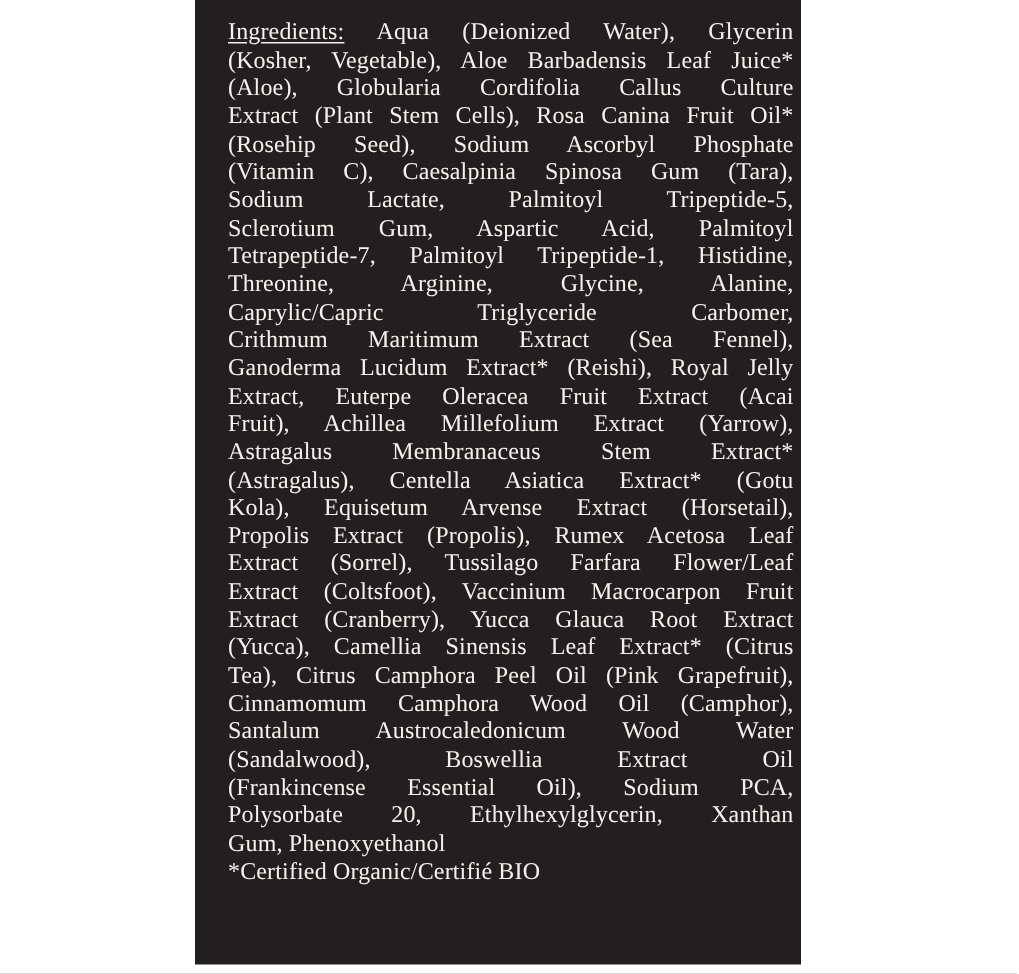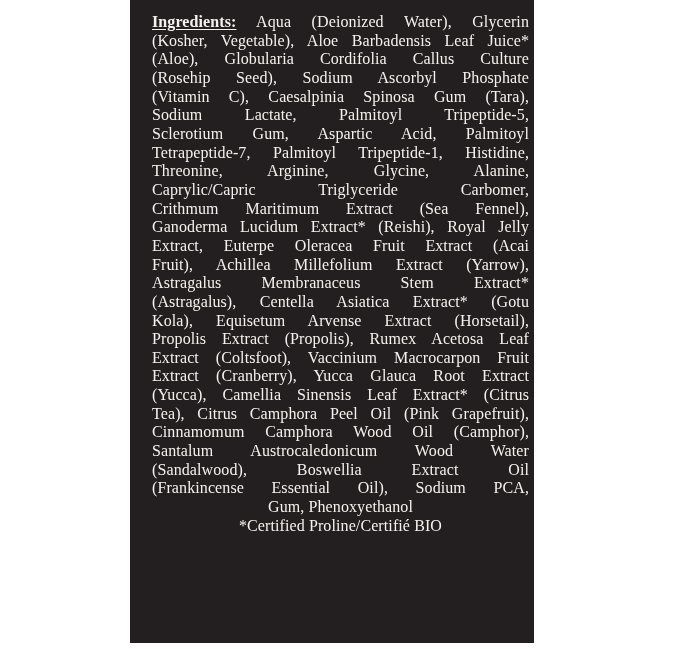--- a/index.html
+++ b/index.html
@@ -23,66 +23,68 @@
     height: 643px;
     background: #231f20;
     color: #f5f2ee;
     box-sizing: border-box;
     padding: 13px 5px 0 22px;
     font-size: 16px;
     line-height: 18.65px;
     letter-spacing: 0.1px;
   }
   .line {
-    text-align: center;
+    text-align: left;
   }
   .just {
     text-align: justify;
     text-align-last: justify;
   }
   .heading {
     text-decoration: underline;
     text-underline-offset: 2px;
-    font-weight: bold;
   }
 </style>
 </head>
 <body>
 
 <div class="page" style="background: rgb(255, 255, 255);">
   <section class="label-panel" style="background: rgb(35, 31, 32); color: rgb(245, 242, 238);">
 
     <div class="line just">
       <span class="heading">Ingredients:</span>
       <span>Aqua (Deionized Water), Glycerin</span>
     </div>
 
     <div class="line just">(Kosher, Vegetable), Aloe Barbadensis Leaf Juice*</div>
     <div class="line just">(Aloe), Globularia Cordifolia Callus Culture</div>
+    <div class="line just">Extract (Plant Stem Cells), Rosa Canina Fruit Oil*</div>
     <div class="line just">(Rosehip Seed), Sodium Ascorbyl Phosphate</div>
     <div class="line just">(Vitamin C), Caesalpinia Spinosa Gum (Tara),</div>
     <div class="line just">Sodium Lactate, Palmitoyl Tripeptide-5,</div>
     <div class="line just">Sclerotium Gum, Aspartic Acid, Palmitoyl</div>
     <div class="line just">Tetrapeptide-7, Palmitoyl Tripeptide-1, Histidine,</div>
     <div class="line just">Threonine, Arginine, Glycine, Alanine,</div>
     <div class="line just">Caprylic/Capric Triglyceride Carbomer,</div>
     <div class="line just">Crithmum Maritimum Extract (Sea Fennel),</div>
     <div class="line just">Ganoderma Lucidum Extract* (Reishi), Royal Jelly</div>
     <div class="line just">Extract, Euterpe Oleracea Fruit Extract (Acai</div>
     <div class="line just">Fruit), Achillea Millefolium Extract (Yarrow),</div>
     <div class="line just">Astragalus Membranaceus Stem Extract*</div>
     <div class="line just">(Astragalus), Centella Asiatica Extract* (Gotu</div>
     <div class="line just">Kola), Equisetum Arvense Extract (Horsetail),</div>
     <div class="line just">Propolis Extract (Propolis), Rumex Acetosa Leaf</div>
+    <div class="line just">Extract (Sorrel), Tussilago Farfara Flower/Leaf</div>
     <div class="line just">Extract (Coltsfoot), Vaccinium Macrocarpon Fruit</div>
     <div class="line just">Extract (Cranberry), Yucca Glauca Root Extract</div>
     <div class="line just">(Yucca), Camellia Sinensis Leaf Extract* (Citrus</div>
     <div class="line just">Tea), Citrus Camphora Peel Oil (Pink Grapefruit),</div>
     <div class="line just">Cinnamomum Camphora Wood Oil (Camphor),</div>
     <div class="line just">Santalum Austrocaledonicum Wood Water</div>
     <div class="line just">(Sandalwood), Boswellia Extract Oil</div>
     <div class="line just">(Frankincense Essential Oil), Sodium PCA,</div>
+    <div class="line just">Polysorbate 20, Ethylhexylglycerin, Xanthan</div>
 
     <div class="line">Gum, Phenoxyethanol</div>
-    <div class="line">*Certified Proline/Certifié BIO</div>
+    <div class="line">*Certified Organic/Certifié BIO</div>
 
   </section>
 </div>
 
 </body></html>

